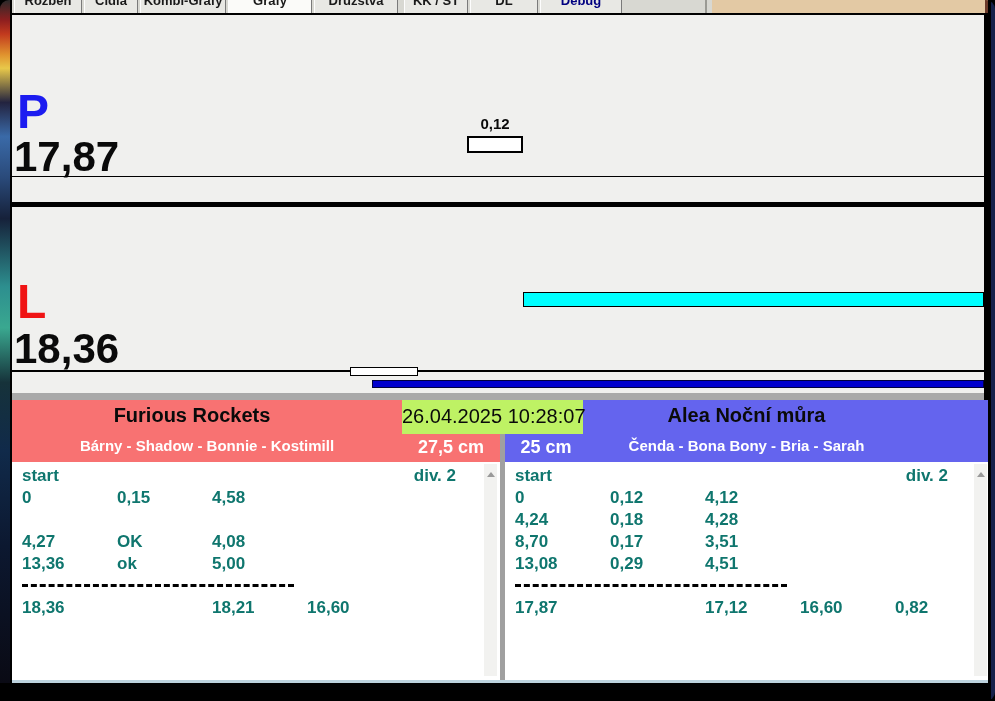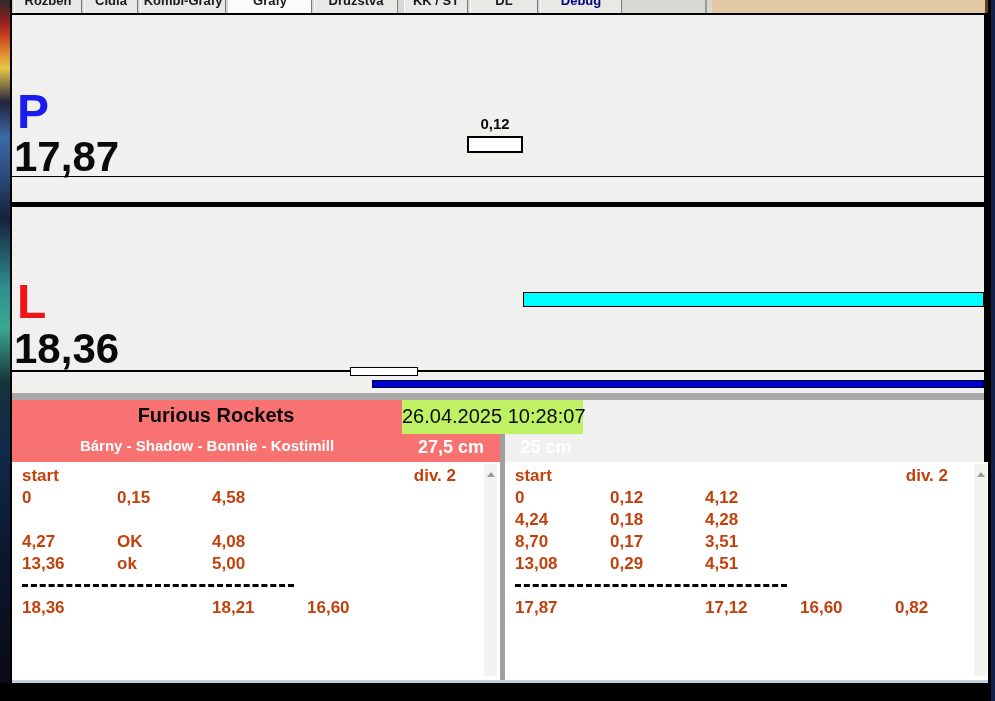--- a/index.html
+++ b/index.html
@@ -1,18 +1,18 @@
 <!DOCTYPE html>
 <html><head>
 <meta charset="utf-8">
 <style>
   html,body{margin:0;padding:0;background:#000;}
   *{box-sizing:border-box;}
   .screen{position:relative;width:995px;height:701px;overflow:hidden;background:#000;
-          font-family:"Liberation Sans",sans-serif;}
+          font-family:"Liberation Sans",sans-serif;border-radius:9px;}
   
   .desktop-strip{position:absolute;left:0;top:0;width:10px;height:683px;
     background:linear-gradient(180deg,#2a2a2a 0%,#8f1f1f 3%,#c23a1e 5%,#e0922e 8%,#e8c84a 10%,
       #23233f 15%,#3a6aa8 20%,#2a4a7a 26%,#16213a 32%,#2d8f8f 42%,#3aa890 48%,#16323a 56%,
       #102a4a 66%,#0c1830 80%,#0a0a14 100%);}
   
   .tabbar{position:absolute;left:12px;top:0;width:700px;height:13px;background:#d8d8d2;}
   .tan-strip{position:absolute;left:712px;top:0;width:276px;height:13px;background:#e3c9a4;border-right:3px solid #6b3a2a;}
   .tab{position:absolute;top:0;height:13px;overflow:hidden;background:#e8e8e4;
        border-left:1px solid #fdfdfd;border-right:1px solid #7a7a7a;}
@@ -41,33 +41,33 @@
   .cyan-bar{position:absolute;left:523px;top:292px;width:461px;height:15px;background:#00ffff;border:1px solid #000;}
   .l-bottom-line{position:absolute;left:12px;top:370px;width:972px;height:2px;background:#000;}
   .white-box2{position:absolute;left:350px;top:367px;width:68px;height:9px;background:#fff;border:1px solid #000;}
   .blue-bar{position:absolute;left:372px;top:380px;width:612px;height:8px;background:#0000cd;border:1px solid #000040;}
   .gray-strip{position:absolute;left:12px;top:393px;width:972px;height:7px;background:#a9a9a9;}
   
   .team-header{position:absolute;top:400px;height:62px;}
   .team-header.left{left:12px;width:488px;background:#f87272;}
   .team-header.right{left:505px;width:483px;background:#6464ee;}
   .team-name{position:absolute;top:4px;font-weight:bold;font-size:20px;color:#0a0a0a;text-align:center;}
-  .team-header.left .team-name{left:0;width:360px;margin-left:24px;}
+  .team-header.left .team-name{left:0;width:360px;}
   .team-header.right .team-name{left:0;width:100%;}
   .team-lineup{position:absolute;top:37px;font-weight:bold;font-size:15px;color:#fff;text-align:center;}
   .team-header.left .team-lineup{left:0;width:390px;}
   .team-header.right .team-lineup{left:0;width:100%;}
   .jump-height{position:absolute;top:434px;height:28px;font-weight:bold;font-size:18px;color:#fff;text-align:center;padding-top:3px;}
   .jump-height.left{left:402px;width:98px;}
   .jump-height.right{left:505px;width:82px;}
   .date-box{position:absolute;left:402px;top:400px;width:181px;height:34px;background:#bef264;
             font-size:20px;color:#0a0a0a;text-align:center;padding-top:5px;white-space:nowrap;}
   .panel-separator{position:absolute;left:500px;top:434px;width:5px;height:248px;background:#a0a0a0;}
   
-  .table-panel{position:absolute;top:462px;height:219px;background:#fff;font-weight:bold;font-size:17px;color:#c2410c;}
+  .table-panel{position:absolute;top:462px;height:219px;background:#fff;font-weight:bold;font-size:17px;color:#0f766e;}
   .table-panel.left{left:12px;width:488px;}
   .table-panel.right{left:505px;width:483px;}
   .thead{position:absolute;left:0;top:4px;width:100%;height:22px;}
   .thead .start{position:absolute;left:10px;top:0;}
   .thead .division{position:absolute;top:0;}
   .table-panel.left .division{right:44px;}
   .table-panel.right .division{right:40px;}
   .trow{position:absolute;left:10px;height:22px;display:grid;grid-template-columns:95px 95px 95px 95px 90px;}
   .r0{top:26px}.r1{top:48px}.r2{top:70px}.r3{top:92px}.rt{top:136px}
   .dashes{position:absolute;left:10px;top:122px;width:272px;border-top:3px dashed #000;}
@@ -134,20 +134,24 @@
   <div class="white-box2"></div>
   <div class="blue-bar"></div>
 
   <div class="gray-strip"></div>
   <div class="panel-separator"></div>
 
   <div class="team-header left">
     <div class="team-name">Furious Rockets</div>
     <div class="team-lineup">Bárny - Shadow - Bonnie - Kostimill</div>
   </div>
+  <div class="team-header right">
+    <div class="team-name">Alea Noční můra</div>
+    <div class="team-lineup">Čenda - Bona Bony - Bria - Sarah</div>
+  </div>
   <div class="date-box">26.04.2025 10:28:07</div>
   <div class="jump-height left">27,5 cm</div>
   <div class="jump-height right">25 cm</div>
 
   <div class="table-panel left">
     <div class="thead">
       <span class="start">start</span>
       <span class="division">div.  2</span>
     </div>
     <div class="trow r0">

